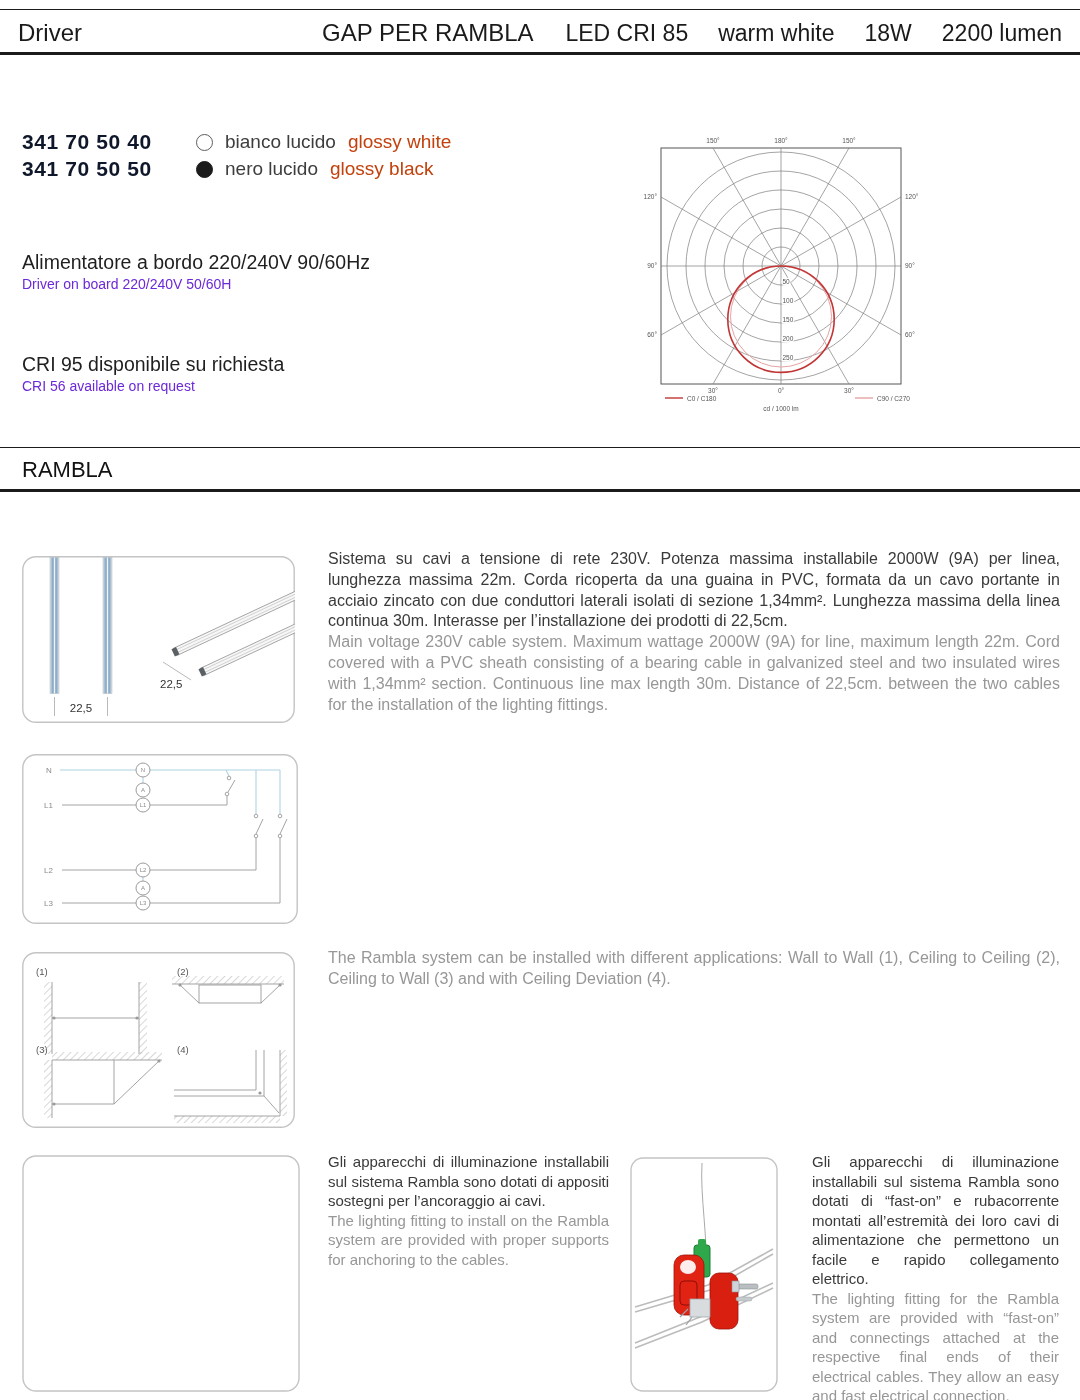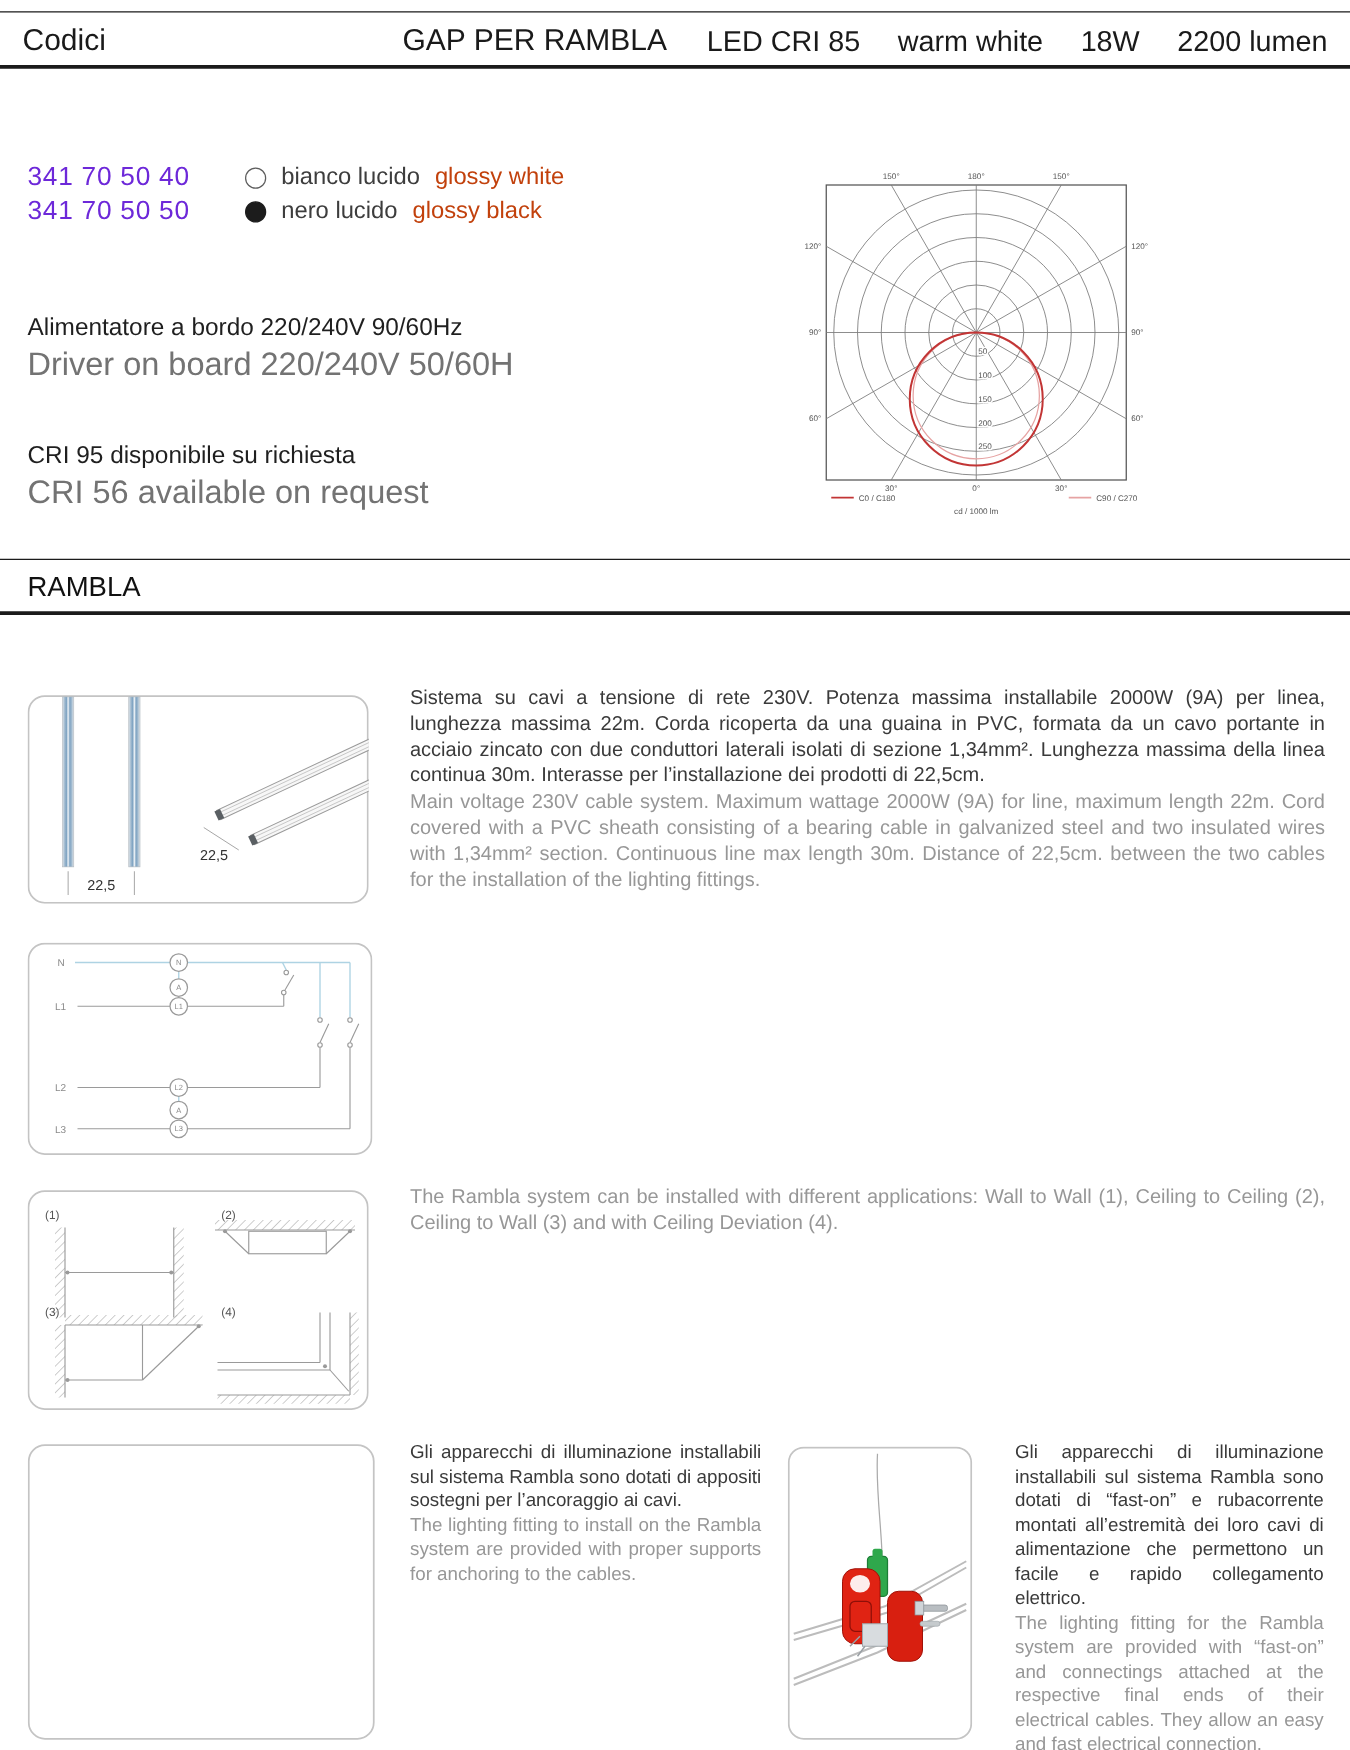--- a/index.html
+++ b/index.html
@@ -6,29 +6,29 @@
   .page{position:relative;width:1080px;height:1400px;background:#fff;overflow:hidden;
         font-family:"Liberation Sans",sans-serif;color:#222;}
   .abs{position:absolute;}
   .rule{position:absolute;left:0;right:0;background:#1b1b1b;}
 
   
   .h-text{font-size:24px;color:#1a1a1a;white-space:nowrap;}
   .h-specs{display:flex;gap:30px;font-size:23px;color:#1a1a1a;white-space:nowrap;}
 
   
-  .code{font-size:21px;font-weight:400;color:#6d28d9;letter-spacing:.6px;white-space:nowrap;}
+  .code{font-size:21px;font-weight:700;color:#0f172a;letter-spacing:.6px;white-space:nowrap;}
   .sw-row{position:absolute;display:flex;align-items:center;gap:12px;white-space:nowrap;}
   .sw-dot{width:15px;height:15px;border-radius:50%;border:1.6px solid #5d5d5d;background:#fff;flex:0 0 auto;}
   .sw-dot.filled{background:#1c1c1c;border-color:#1c1c1c;}
   .sw-it{font-size:19px;color:#3d3d3d;}
   .sw-en{font-size:19px;color:#c2410c;}
 
   .info-it{font-size:19.5px;color:#1f1f1f;white-space:nowrap;}
-  .info-en{font-size:26px;color:#737373;white-space:nowrap;}
+  .info-en{font-size:14px;color:#6d28d9;white-space:nowrap;}
 
   .section-title{font-size:22px;color:#111;}
 
   
   .para{font-size:16px;line-height:20.8px;text-align:justify;}
   .para .it{color:#3a3a3a;}
   .para .en{color:#979797;}
   .colpara{font-size:15px;line-height:19.5px;text-align:justify;}
   .colpara .it{color:#3a3a3a;}
   .colpara .en{color:#979797;}
@@ -62,21 +62,21 @@
   .mt-lab{fill:#555;font-size:9.5px;}
   .mt-line{stroke:#9a9a9a;stroke-width:.9;fill:none;}
   .mt-dot{fill:#9a9a9a;}
 </style>
 </head>
 <body>
 
 <div class="page">
 
   <div class="rule" style="top:9px;height:1px;"></div>
-  <div class="abs h-text" style="left:18px;top:19px;">Codici</div>
+  <div class="abs h-text" style="left:18px;top:19px;">Driver</div>
   <div class="abs h-text" style="left:322px;top:19px;">GAP PER RAMBLA</div>
   <div class="abs h-specs" style="right:18px;top:20px;">
     <span>LED CRI 85</span>
     <span>warm white</span>
     <span>18W</span>
     <span>2200 lumen</span>
   </div>
   <div class="rule" style="top:52px;height:3px;"></div>
 
   <div class="abs code" style="left:22px;top:130px;">341 70 50 40</div>

